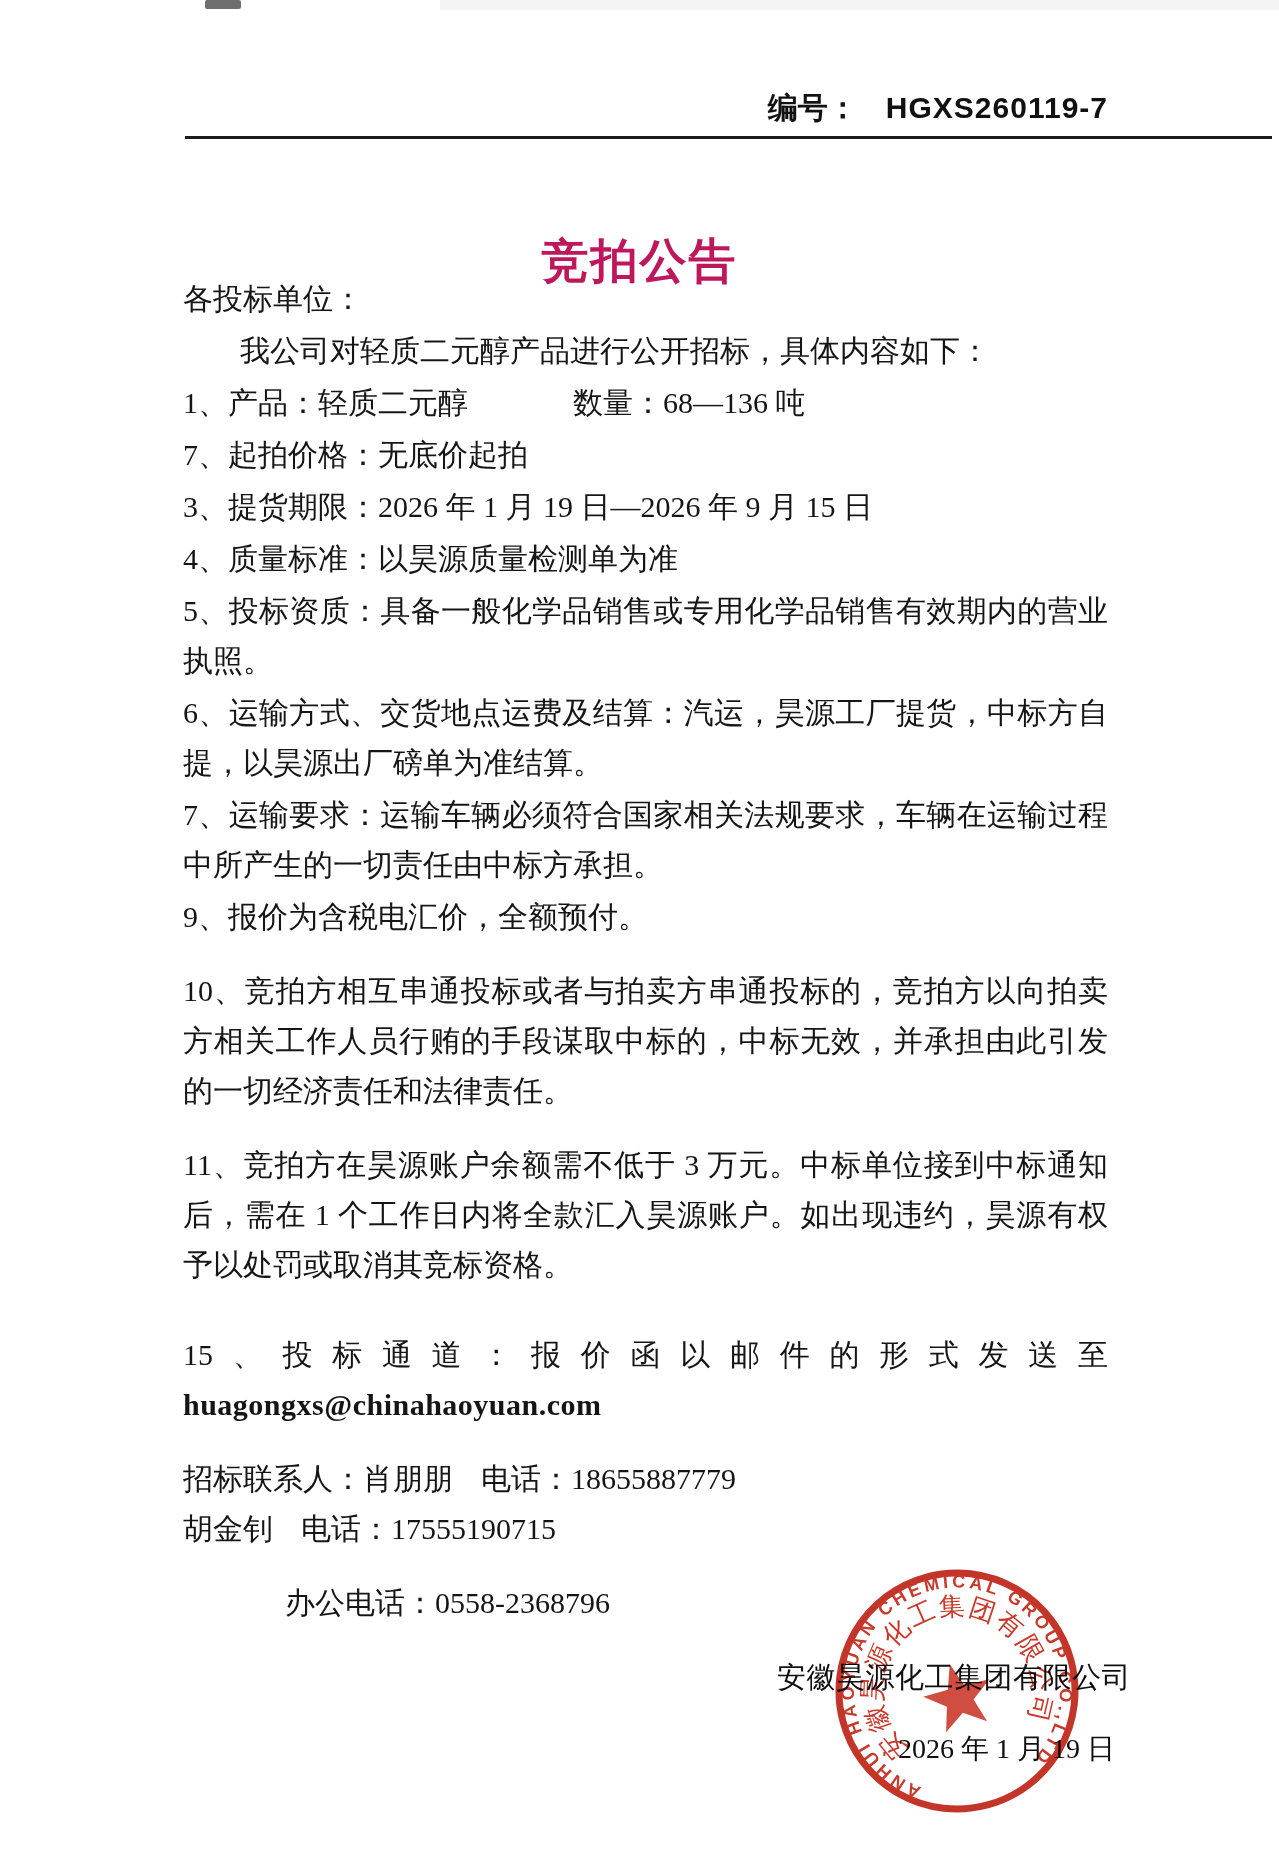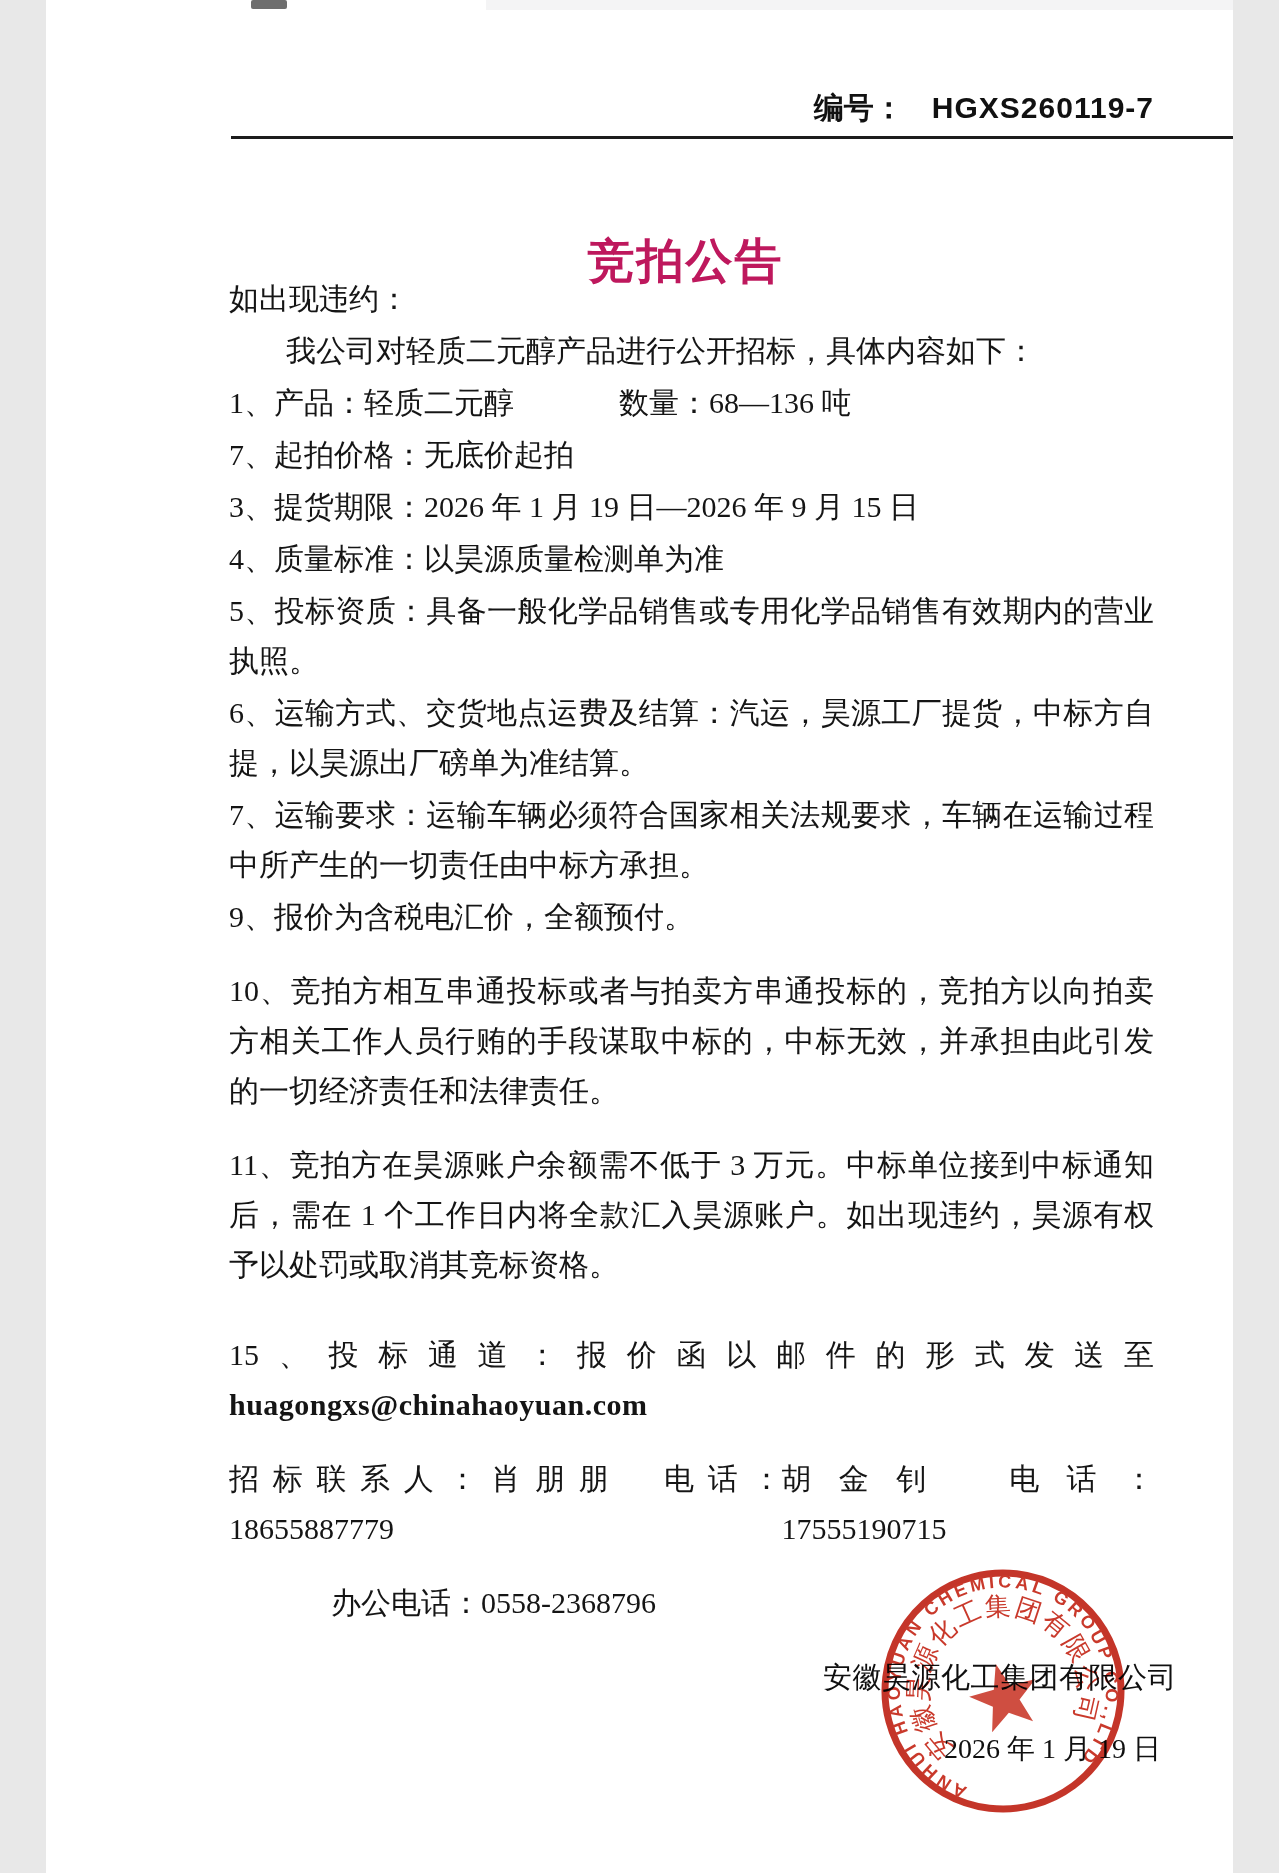--- a/index.html
+++ b/index.html
@@ -1,18 +1,18 @@
 <!DOCTYPE html>
 <html><head>
 <meta charset="utf-8">
 <style>
   html,body{margin:0;padding:0;background:#e8e8e8;}
   .page{
     position:relative;
-    width:1187px;height:1873px;
+    width:1279px;height:1873px;
     margin:0 auto;
     background:#ffffff;
     overflow:hidden;
     font-family:"Liberation Serif","DejaVu Serif",serif;
     color:#151515;
   }
   
   .artifact-strip{position:absolute;top:0;left:440px;width:839px;height:10px;background:#f4f4f5;}
   .artifact-blob{position:absolute;top:0;left:205px;width:36px;height:9px;background:#4a4a4a;opacity:.8;border-radius:2px;}
 
@@ -40,20 +40,21 @@
   }
   .body p{margin:2px 0;}
   .salutation{text-align:left;}
   .intro{text-indent:57px;}
   .inline-gap{display:inline-block;width:105px;}
   .email{font-weight:bold;letter-spacing:0.5px;}
 
   .contacts-row{
     display:flex;justify-content:space-between;
     margin-top:24px;
+    flex-direction:column;
   }
   .office-row{margin-top:24px;padding-left:102px;}
   .c-gap{display:inline-block;width:28px;}
 
   .sig-company{
     position:absolute;top:1658px;left:777px;
     font-size:29px;letter-spacing:0.5px;color:#0f0f0f;white-space:nowrap;
   }
   .sig-date{
     position:absolute;top:1730px;left:898px;
@@ -75,21 +76,21 @@
 
   <div class="docnum">
     <span>编号：</span><span class="num">HGXS260119-7</span>
   </div>
 
   <div class="rule"></div>
 
   <div class="title">竞拍公告</div>
 
   <div class="body">
-    <p class="salutation">如出现违约：</p>
+    <p class="salutation">各投标单位：</p>
     <p class="intro">我公司对轻质二元醇产品进行公开招标，具体内容如下：</p>
 
     <div>
         <p class="item"><span>1、产品：轻质二元醇</span><span class="inline-gap"></span><span>数量：68—136 吨</span></p>
         <p class="item"><span>7、起拍价格：无底价起拍</span></p>
         <p class="item"><span>3、提货期限：2026 年 1 月 19 日—2026 年 9 月 15 日</span></p>
         <p class="item"><span>4、质量标准：以昊源质量检测单为准</span></p>
         <p class="item"><span>5、投标资质：具备一般化学品销售或专用化学品销售有效期内的营业执照。</span></p>
         <p class="item"><span>6、运输方式、交货地点运费及结算：汽运，昊源工厂提货，中标方自提，以昊源出厂磅单为准结算。</span></p>
         <p class="item"><span>7、运输要求：运输车辆必须符合国家相关法规要求，车辆在运输过程中所产生的一切责任由中标方承担。</span></p>

